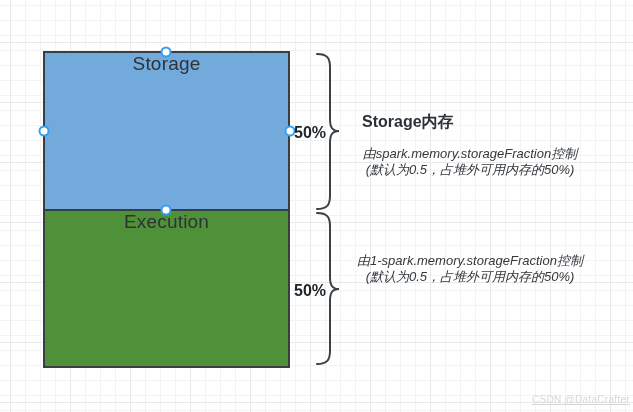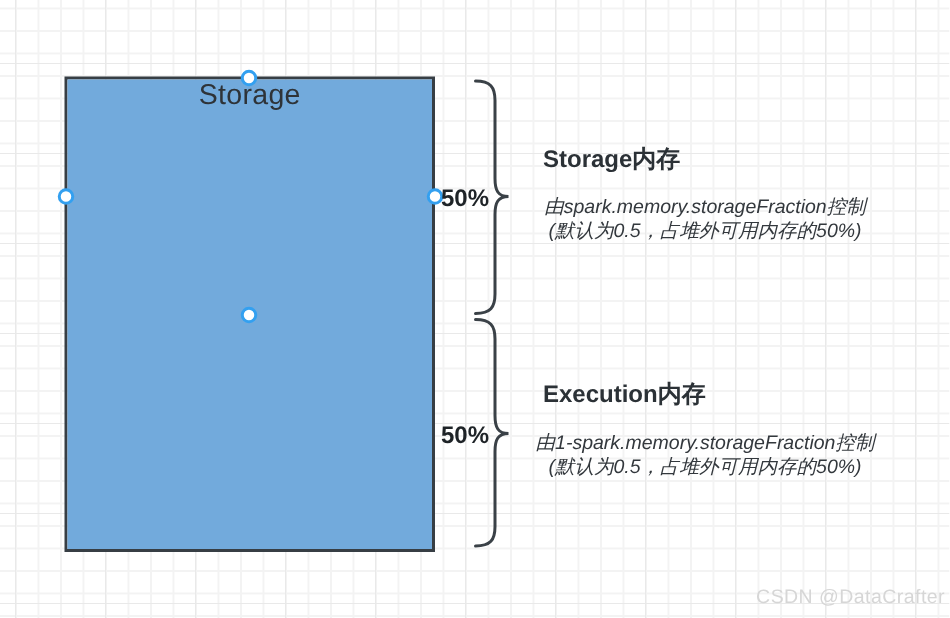--- a/index.html
+++ b/index.html
@@ -53,42 +53,45 @@
   }
   .pct-storage{left:294px;top:124px;}
   .pct-execution{left:294px;top:282px;}
 
   
   .note{position:absolute;width:252px;color:#33383d;}
   .note-storage{left:344px;top:96px;}
   .note-execution{left:344px;top:253px;}
   .note-title{
     font-size:16px;font-weight:700;color:#2b3136;
-    padding-left:18px;margin:0 0 13px 0;
+    padding-left:18px;margin:16px 0 13px 0;
   }
   .note-body{
     font-size:13px;line-height:15.5px;text-align:center;margin:0;
     white-space:nowrap;
     font-style:italic;
   }
 
   
   .watermark{
     position:absolute;right:3px;bottom:7px;
-    font-size:13px;color:#d6d6d6;letter-spacing:.3px;
+    font-size:10px;color:#d6d6d6;letter-spacing:.3px;text-decoration:underline;
   }
 </style>
 </head>
 <body>
 
 <div class="canvas">
 
   <div class="memory-box">
     <div class="mem-half mem-storage">
       <span>Storage</span>
+    </div>
+    <div class="mem-half mem-execution">
+      <span>Execution</span>
     </div>
   </div>
 
   <div class="handle" style="left:166px;top:52px;"></div>
   <div class="handle" style="left:44px;top:131px;"></div>
   <div class="handle" style="left:290px;top:131px;"></div>
   <div class="handle" style="left:166px;top:210px;"></div>
 
   <svg class="brace-layer" width="633" height="412" viewBox="0 0 633 412">
     <path d="M317,54 C327,54 330,58 330,67 L330,119 C330,127 332,131 339,131 C332,131 330,135 330,143 L330,196 C330,205 327,209 317,209" fill="none" stroke="#3a4147" stroke-width="2" stroke-linecap="round"></path>
@@ -98,20 +101,19 @@
   <div class="pct pct-storage">50%</div>
   <div class="pct pct-execution">50%</div>
 
   <div class="note note-storage">
     <div class="note-title">Storage内存</div>
     <div class="note-body">由spark.memory.storageFraction控制</div>
     <div class="note-body">(默认为0.5，占堆外可用内存的50%)</div>
   </div>
 
   <div class="note note-execution">
-    <div class="note-title">Execution内存</div>
     <div class="note-body">由1-spark.memory.storageFraction控制</div>
     <div class="note-body">(默认为0.5，占堆外可用内存的50%)</div>
   </div>
 
   <div class="watermark">CSDN @DataCrafter</div>
 
 </div>
 
 </body></html>

